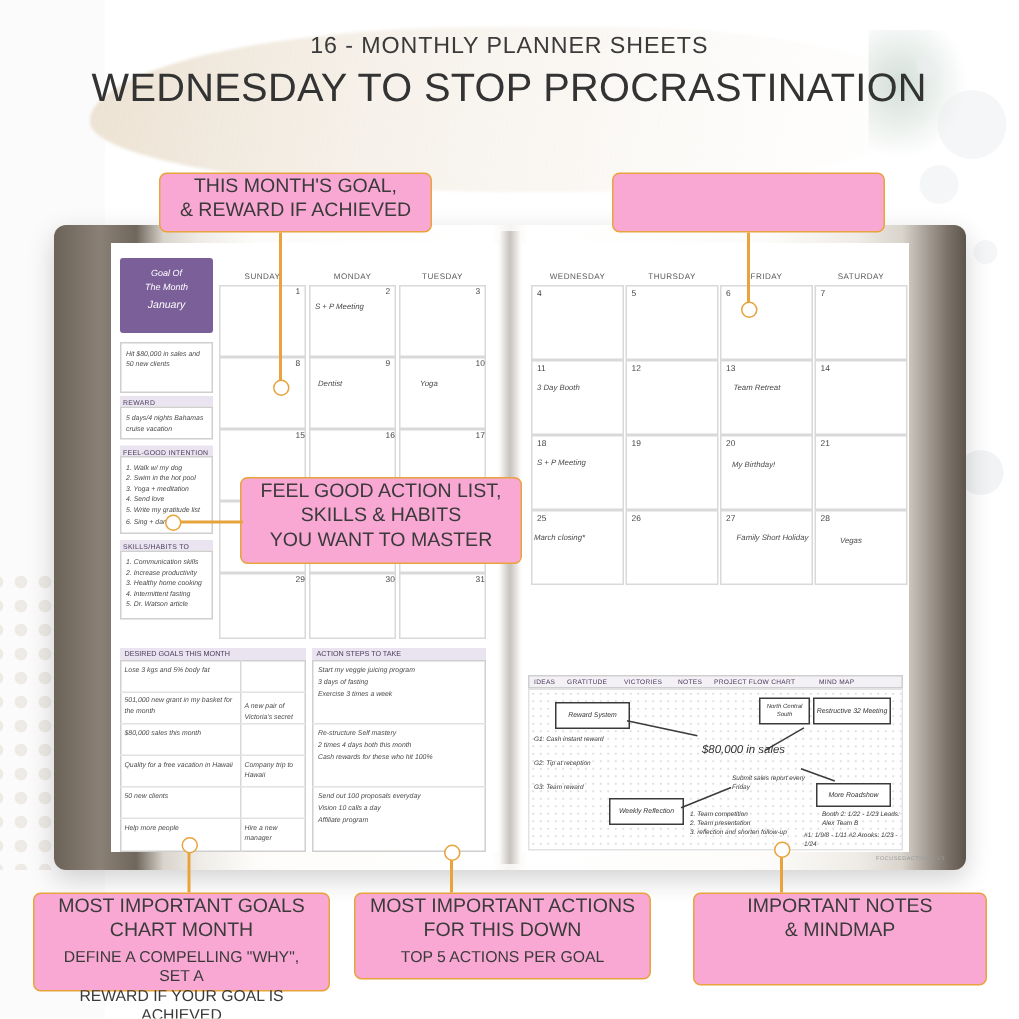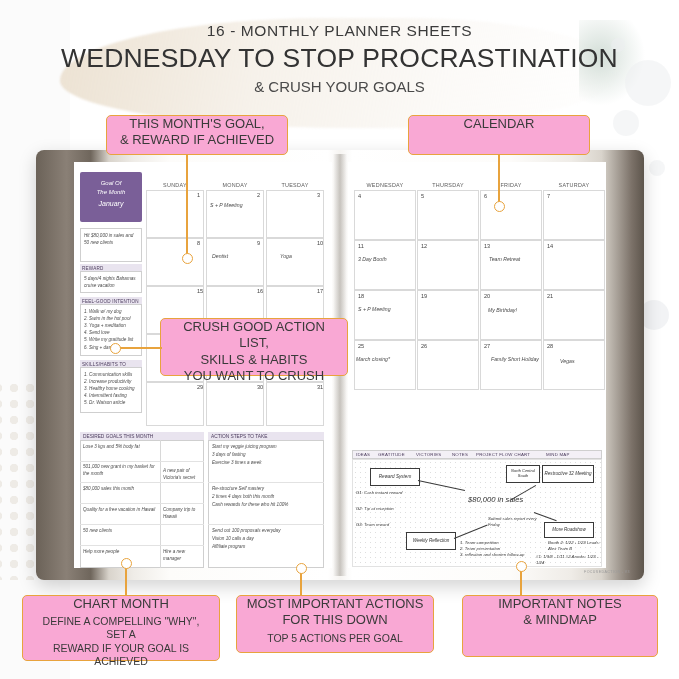--- a/index.html
+++ b/index.html
@@ -92,21 +92,20 @@
 <div class="bubble b2"></div>
 <div class="bubble b3"></div>
 <div class="bubble b4"></div>
 <div class="bubble b5"></div>
 <div class="bubble b6"></div>
 <div class="dots"></div>
 
 <div class="headline">
   <div class="hl1">16 - MONTHLY PLANNER SHEETS</div>
   <div class="hl2">WEDNESDAY TO STOP PROCRASTINATION</div>
-  <div class="hl3">&amp; CRUSH YOUR GOALS</div>
 </div>
 
 <div class="book">
   <div class="cover"></div>
   <div class="spine"></div>
   <div class="page pageL"></div>
   <div class="page pageR"></div>
 
   <div class="goalbadge">
     <div>Goal Of</div>
@@ -302,34 +301,34 @@
 </div>
 
 <div class="callout" style="left:106px;top:115px;width:182px;height:40px;">
   <div class="big">THIS MONTH'S GOAL,</div>
   <div class="big">&amp; REWARD IF ACHIEVED</div>
 </div>
 <div class="leader" style="left:186px;top:155px;width:1.6px;height:100px;"></div>
 <div class="dot-end" style="left:182px;top:253px;"></div>
 
 <div class="callout" style="left:408px;top:115px;width:182px;height:40px;">
-  <div class="big">CALENDAR</div>
 </div>
 <div class="leader" style="left:498px;top:155px;width:1.6px;height:48px;"></div>
 <div class="dot-end" style="left:494px;top:201px;"></div>
 
 <div class="callout" style="left:160px;top:318px;width:188px;height:58px;">
-  <div class="big">CRUSH GOOD ACTION LIST,</div>
+  <div class="big">FEEL GOOD ACTION LIST,</div>
   <div class="big">SKILLS &amp; HABITS</div>
-  <div class="big">YOU WANT TO CRUSH</div>
+  <div class="big">YOU WANT TO MASTER</div>
 </div>
 <div class="leader" style="left:118px;top:347px;width:44px;height:1.6px;"></div>
 <div class="dot-end" style="left:110px;top:343px;"></div>
 
 <div class="callout" style="left:22px;top:595px;width:198px;height:66px;">
+  <div class="big">MOST IMPORTANT GOALS</div>
   <div class="big">CHART MONTH</div>
   <div class="small" style="margin-top:3px;">DEFINE A COMPELLING "WHY", SET A</div>
   <div class="small">REWARD IF YOUR GOAL IS ACHIEVED</div>
 </div>
 <div class="leader" style="left:125px;top:565px;width:1.6px;height:30px;"></div>
 <div class="dot-end" style="left:121px;top:558px;"></div>
 
 <div class="callout" style="left:236px;top:595px;width:198px;height:58px;">
   <div class="big">MOST IMPORTANT ACTIONS</div>
   <div class="big">FOR THIS DOWN</div>

